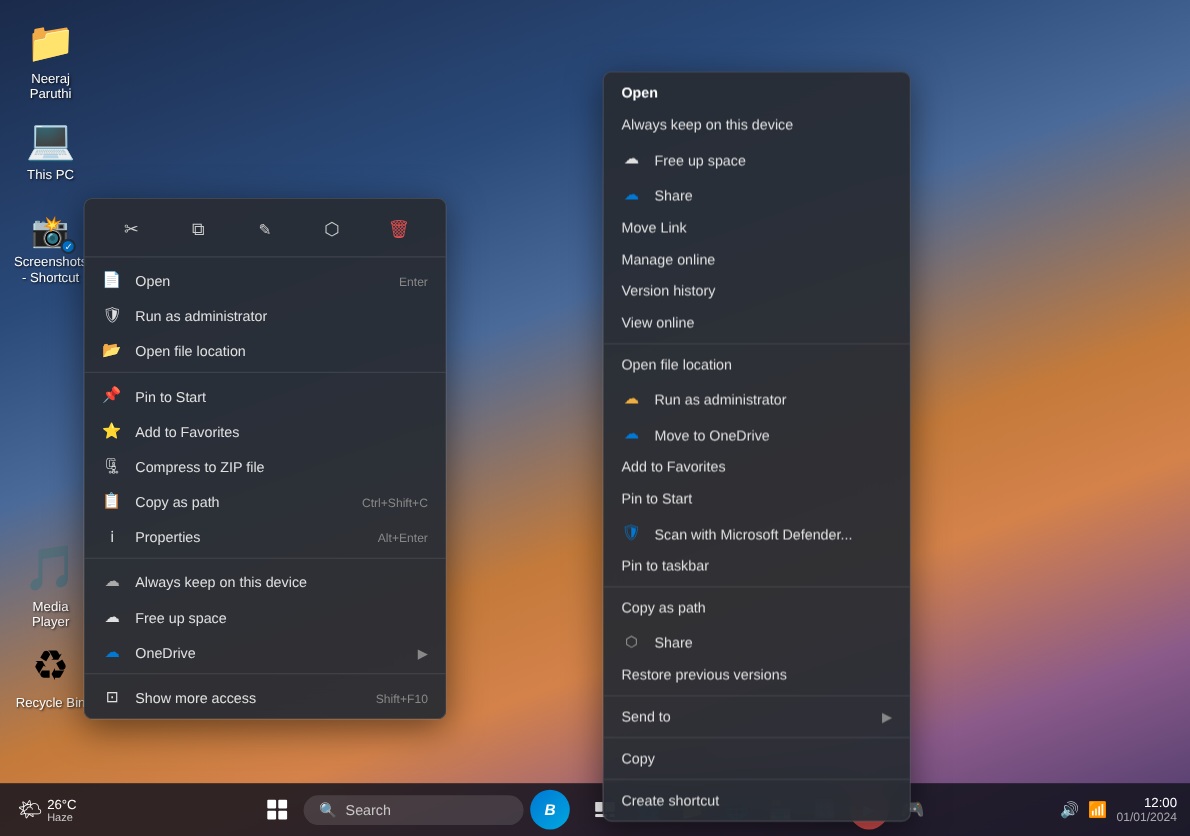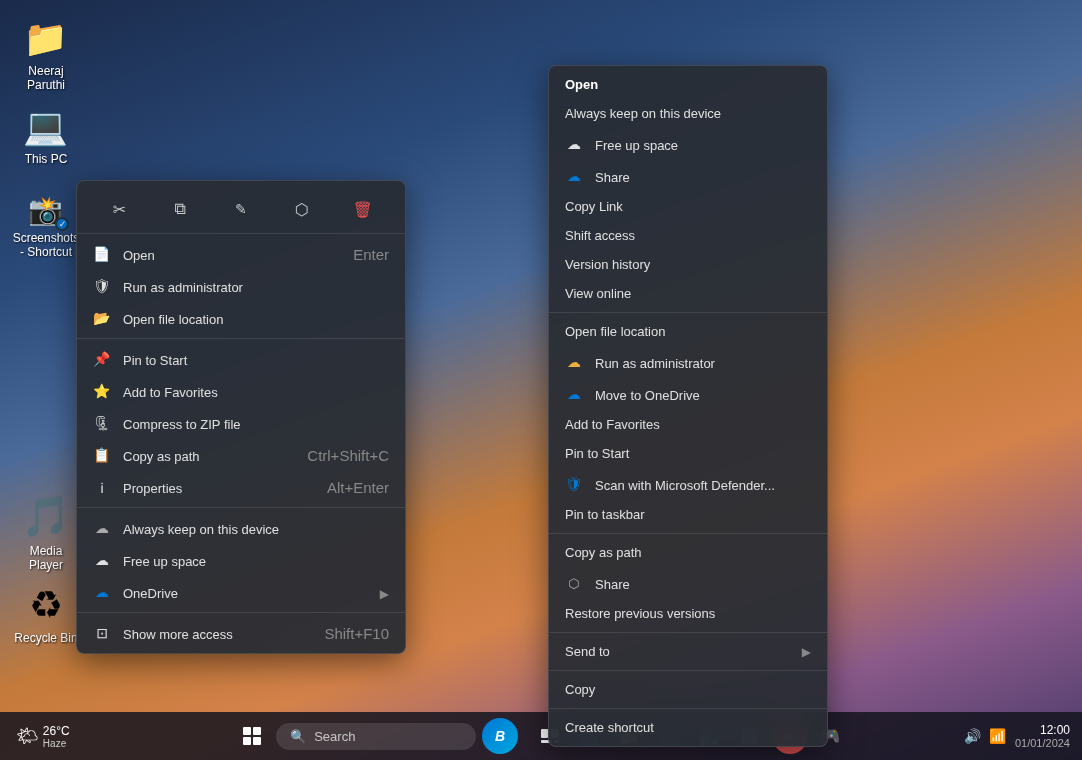--- a/index.html
+++ b/index.html
@@ -219,21 +219,21 @@
       flex-shrink: 0;
       font-size: 14px;
     }
 
     .context-menu-item .item-label {
       flex: 1;
     }
 
     .context-menu-item .item-shortcut {
       color: #888;
-      font-size: 15px;
+      font-size: 11px;
     }
 
     .context-menu-item .item-arrow {
       color: #888;
       font-size: 12px;
     }
 
     .context-menu-separator {
       height: 1px;
       background: rgba(255,255,255,0.1);
@@ -389,25 +389,25 @@
     <div class="item-icon cloud-white">☁</div>
     <span class="item-label">Free up space</span>
   </div>
 
   <div class="context-menu-item">
     <div class="item-icon onedrive-blue">☁</div>
     <span class="item-label">Share</span>
   </div>
 
   <div class="context-menu-item">
-    <span class="item-label">Copy Link</span>
-  </div>
-
-  <div class="context-menu-item">
-    <span class="item-label">Shift access</span>
+    <span class="item-label">Move Link</span>
+  </div>
+
+  <div class="context-menu-item">
+    <span class="item-label">Manage online</span>
   </div>
 
   <div class="context-menu-item">
     <span class="item-label">Version history</span>
   </div>
 
   <div class="context-menu-item">
     <span class="item-label">View online</span>
   </div>
 

